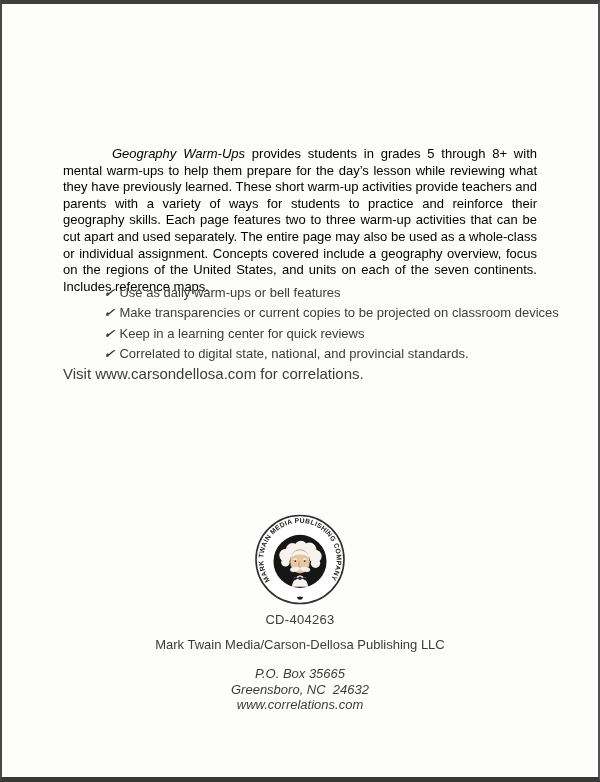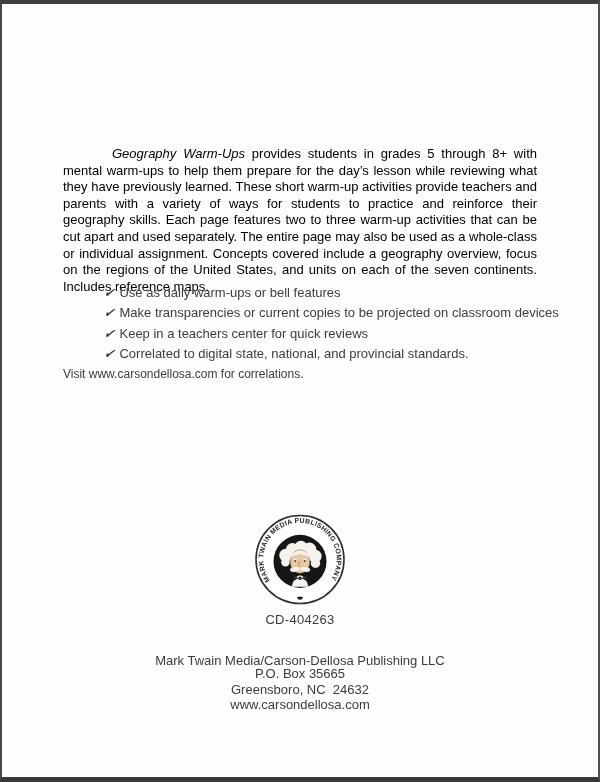--- a/index.html
+++ b/index.html
@@ -31,46 +31,46 @@
     font-size: 13px;
   }
   .features li { line-height: 19.3px; white-space: nowrap; }
   .check {
     display: inline-block; margin-right: 5px;
     font-style: italic; font-size: 12.5px; color: #3a3a3a;
     transform: skewX(-8deg);
   }
   .visit {
     position: absolute; left: 63px; top: 366px; margin: 0;
-    font-size: 12px; line-height: 16.6px;
+    font-size: 15px; line-height: 16.6px;
   }
   .logo-wrap {
     position: absolute; left: 253px; top: 511px; width: 94px; height: 97px;
   }
   .logo-wrap svg { width: 100%; height: 100%; display: block; }
   .center-line {
     position: absolute; left: 0; width: 600px; text-align: center; margin: 0;
     font-size: 13px; line-height: 16px; color: #3c3c3c;
   }
   .code { top: 612px; letter-spacing: 0.3px; }
-  .publisher { top: 637px; margin-top: 16px; }
+  .publisher { top: 637px; }
   .address { top: 666px; }
-  .address div { line-height: 15.6px; white-space: pre; }
+  .address div { line-height: 15.6px; white-space: pre; font-style: italic; }
 </style>
 </head>
 <body>
 
 <div class="frame"></div>
 
 <p class="intro"><i>Geography Warm-Ups</i><span> provides students in grades 5 through 8+ with mental warm-ups to help them prepare for the day’s lesson while reviewing what they have previously learned. These short warm-up activities provide teachers and parents with a variety of ways for students to practice and reinforce their geography skills. Each page features two to three warm-up activities that can be cut apart and used separately. The entire page may also be used as a whole-class or individual assignment. Concepts covered include a geography overview, focus on the regions of the United States, and units on each of the seven continents. Includes reference maps.</span></p>
 
 <ul class="features">
   <li><span class="check">✔</span><span>Use as daily warm-ups or bell features</span></li>
   <li><span class="check">✔</span><span>Make transparencies or current copies to be projected on classroom devices</span></li>
-  <li><span class="check">✔</span><span>Keep in a teachers center for quick reviews</span></li>
+  <li><span class="check">✔</span><span>Keep in a learning center for quick reviews</span></li>
   <li><span class="check">✔</span><span>Correlated to digital state, national, and provincial standards.</span></li>
 </ul>
 
 <p class="visit">Visit www.carsondellosa.com for correlations.</p>
 
 <div class="logo-wrap">
   <svg viewBox="0 0 100 100">
     <circle cx="50" cy="50" r="46.8" fill="#ffffff" stroke="#2e2e2e" stroke-width="1.7"></circle>
     <path id="ringPath" d="M 18.1 72.4 A 39 39 0 1 1 81.9 72.4" fill="none"></path>
     <text font-size="7.3" font-weight="bold" fill="#1d1d1d" letter-spacing="0.3">
@@ -125,14 +125,14 @@
       <circle cx="52.5" cy="90.2" r="0.7"></circle>
     </g>
   </svg>
 </div>
 
 <p class="center-line code">CD-404263</p>
 <p class="center-line publisher">Mark Twain Media/Carson-Dellosa Publishing LLC</p>
 <div class="center-line address">
   <div>P.O. Box 35665</div>
   <div>Greensboro, NC  24632</div>
-  <div>www.carsondellosa.com</div>
+  <div>www.correlations.com</div>
 </div>
 
 </body></html>

